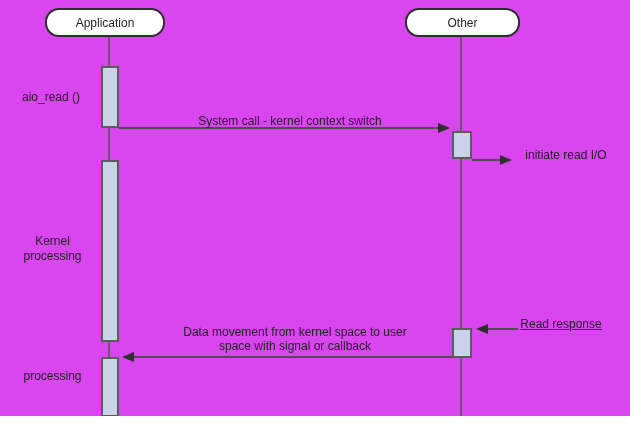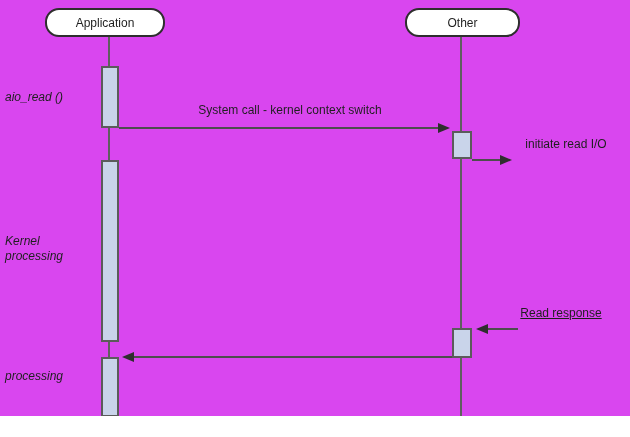--- a/index.html
+++ b/index.html
@@ -40,26 +40,26 @@
     border-left:12px solid #2e2e2e;border-top:5px solid transparent;border-bottom:5px solid transparent;
   }
   .arrow.left::before{
     content:"";position:absolute;right:100%;top:-4px;width:0;height:0;
     border-right:12px solid #2e2e2e;border-top:5px solid transparent;border-bottom:5px solid transparent;
   }
   #arrow-system-call{left:119px;top:127px;width:319px;}
   #arrow-initiate-read{left:472px;top:159px;width:28px;}
   #arrow-read-response{left:488px;top:328px;width:30px;}
   #arrow-data-movement{left:134px;top:356px;width:318px;}
-  .msg-label{position:absolute;color:var(--text);line-height:14px;}
+  .msg-label{position:absolute;color:var(--text);line-height:14px;margin-top:11px;}
   #label-system-call{left:140px;top:103px;width:300px;text-align:center;}
   #label-initiate-read{left:506px;top:137px;width:120px;text-align:center;}
   #label-read-response{left:505px;top:306px;width:112px;text-align:center;text-decoration:underline;}
   #label-data-movement{left:135px;top:314px;width:320px;text-align:center;}
-  .side-label{position:absolute;text-align:left;color:var(--text);line-height:15px;font-style:italic;}
+  .side-label{position:absolute;text-align:center;color:var(--text);line-height:15px;}
   #label-aio-read{left:5px;top:90px;width:92px;}
   #label-other-processing{left:5px;top:234px;width:95px;}
   #label-io-processing{left:5px;top:369px;width:95px;}
 </style>
 </head>
 <body>
 
 <div id="diagram">
 
   <div class="actor-box" id="actor-application">
@@ -79,20 +79,24 @@
   <div class="activation" id="act-kernel-2"></div>
 
   <div class="arrow right" id="arrow-system-call"></div>
   <div class="arrow right" id="arrow-initiate-read"></div>
   <div class="arrow left" id="arrow-read-response"></div>
   <div class="arrow left" id="arrow-data-movement"></div>
 
   <div class="msg-label" id="label-system-call">System call - kernel context switch</div>
   <div class="msg-label" id="label-initiate-read">initiate read I/O</div>
   <div class="msg-label" id="label-read-response">Read response</div>
+  <div class="msg-label" id="label-data-movement">
+    <div>Data movement from kernel space to user</div>
+    <div>space with signal or callback</div>
+  </div>
 
   <div class="side-label" id="label-aio-read">aio_read ()</div>
   <div class="side-label" id="label-other-processing">
     <div>Kernel</div>
     <div>processing</div>
   </div>
   <div class="side-label" id="label-io-processing">
     <div>processing</div>
   </div>
 

